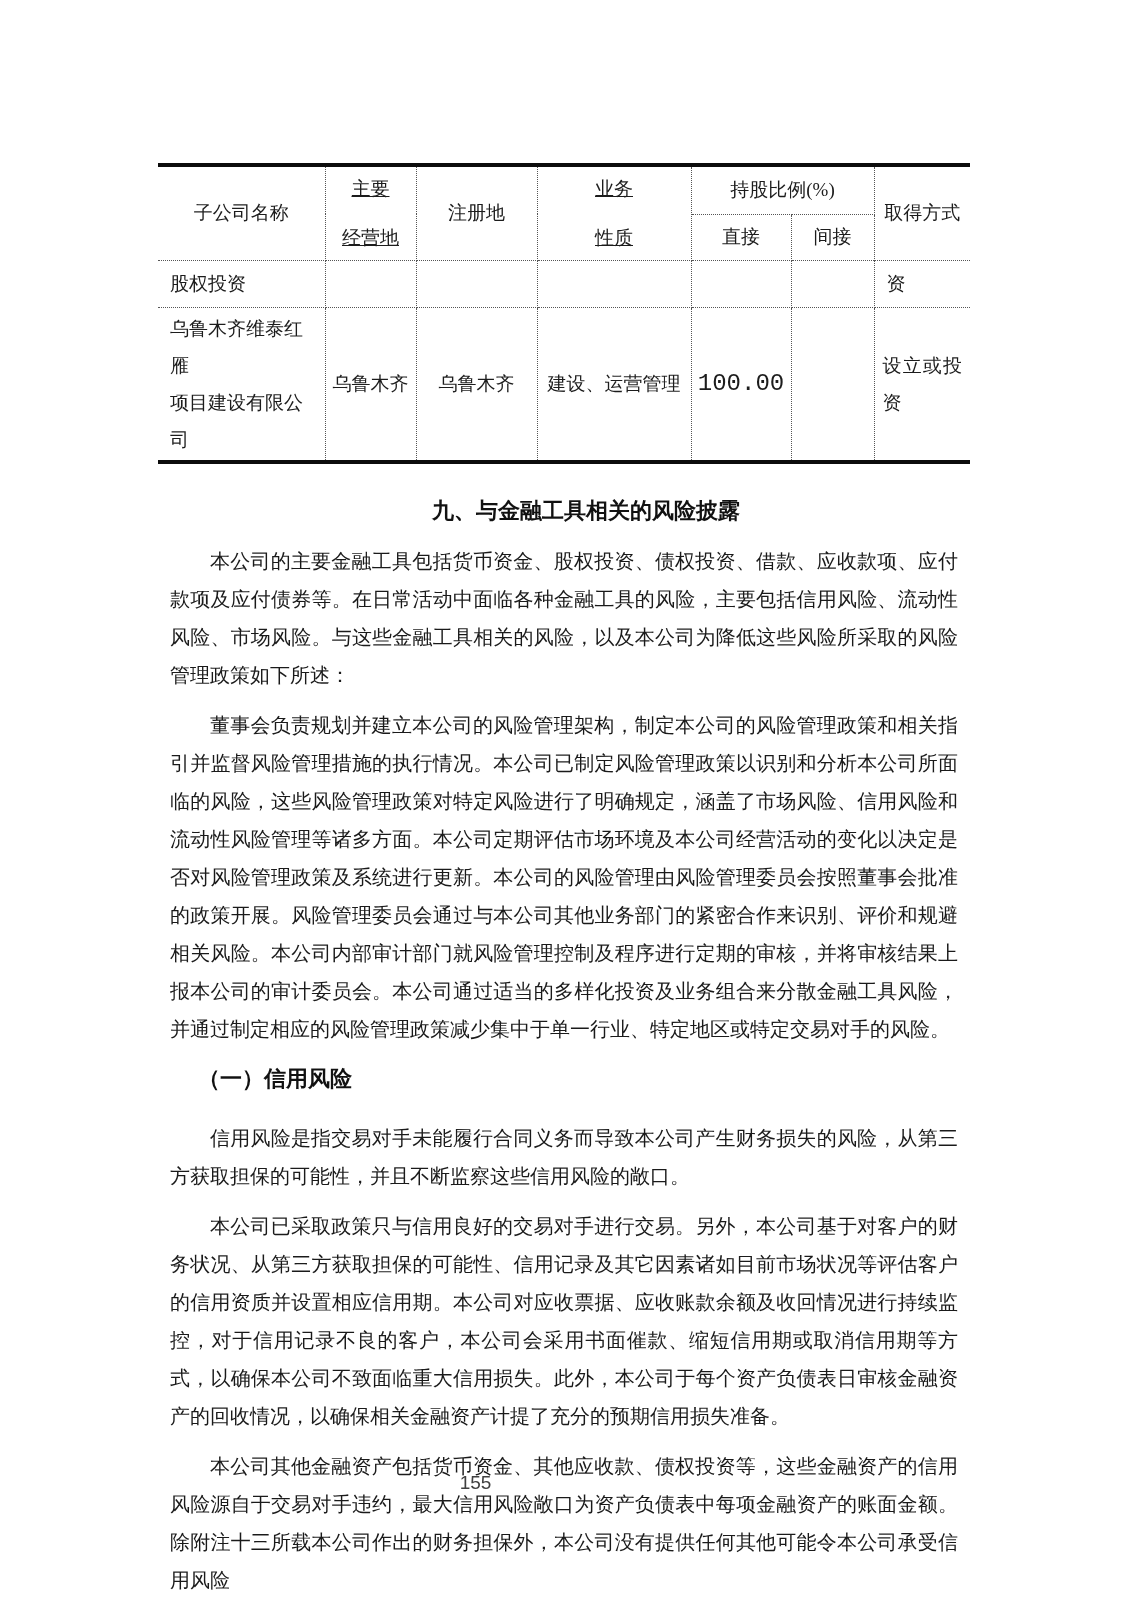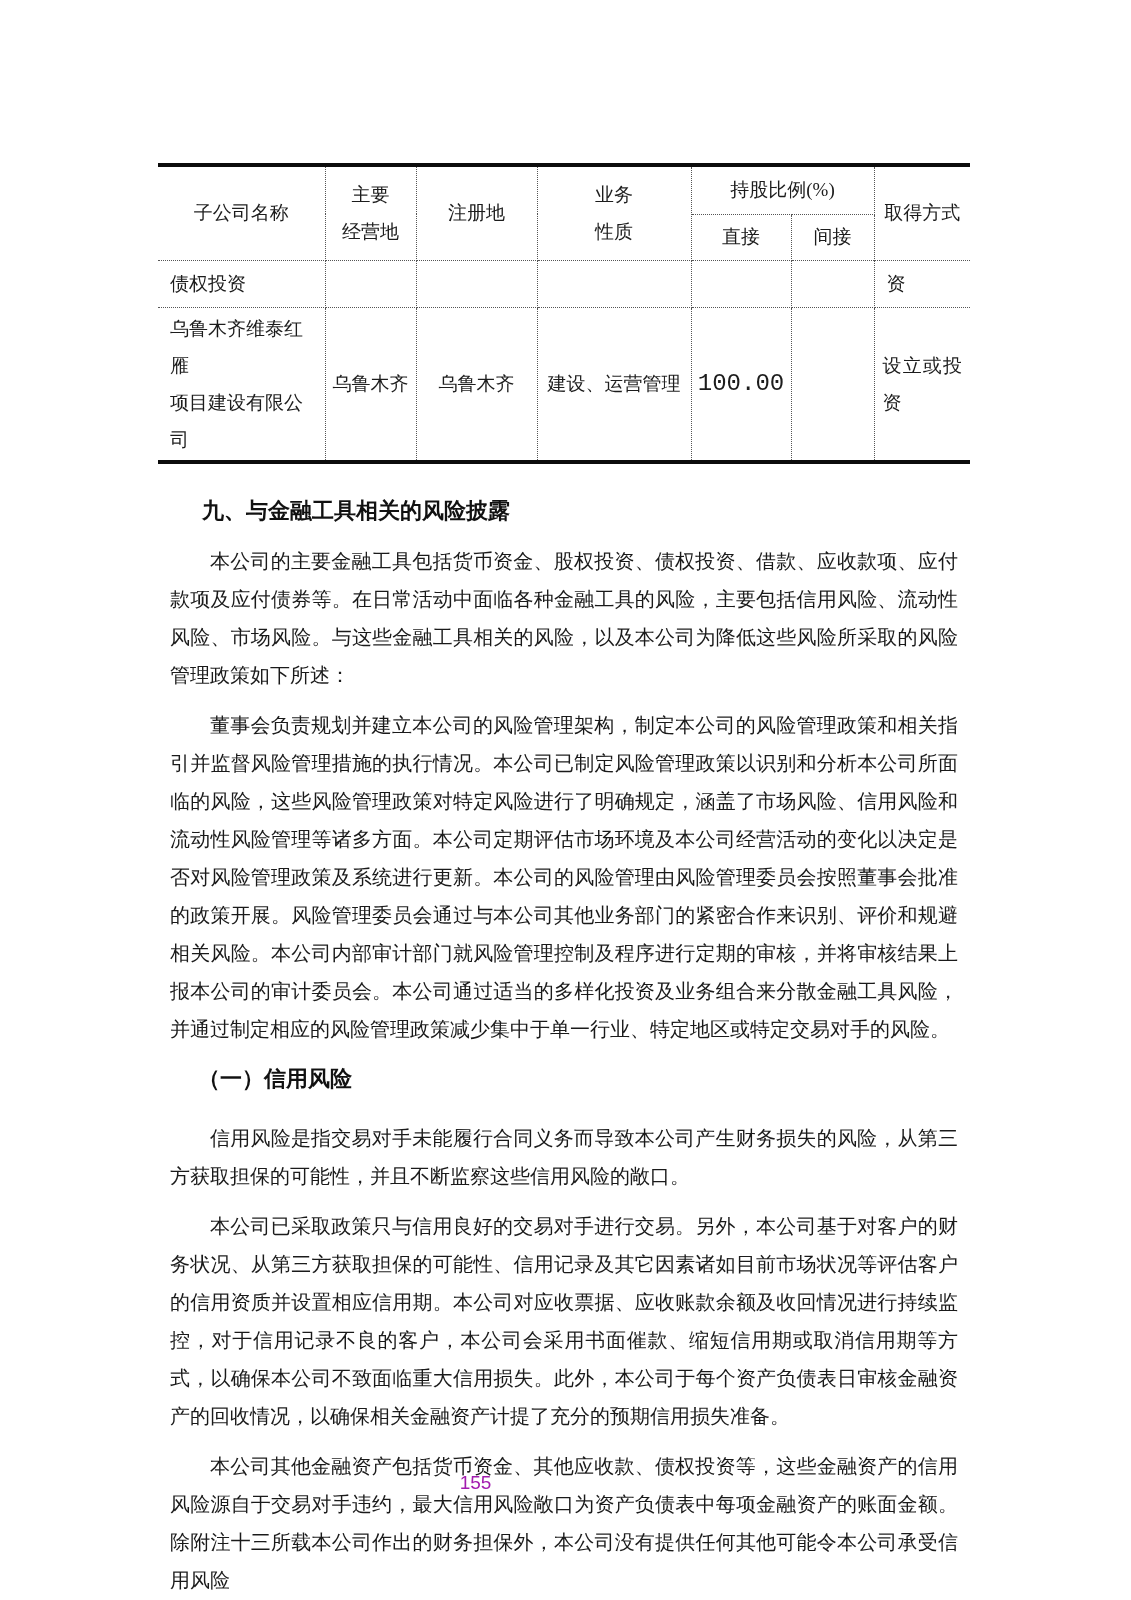--- a/index.html
+++ b/index.html
@@ -39,36 +39,38 @@
     line-height: 1.25;
   }
   .subs-table tr > *:first-child { border-left: none; }
   .subs-table tr > *:last-child  { border-right: none; }
   .subs-table thead tr.hr1 { height: 49px; }
   .subs-table thead tr.hr2 { height: 46px; }
   .subs-table tbody tr.dr1 { height: 47px; }
   .subs-table tbody tr.dr2 { height: 81px; }
   .subs-table .cell-left { text-align: left; padding-left: 12px; padding-right: 4px; }
   .subs-table .hsplit {
-    display: flex; flex-direction: column; justify-content: center;
+    display: flex; flex-direction: column; justify-content: space-between;
     height: 86px;
+    text-decoration: underline;
   }
   .subs-table .two-line { line-height: 37px; }
   .jline { display: block; text-align: justify; text-align-last: justify; }
   .lline { display: block; text-align: left; }
   .num-cell { font-family: Liberation Mono, monospace; font-size: 24px; }
   
   .h-main {
     font-family: "Liberation Sans", "DejaVu Sans", sans-serif;
     font-size: 22px;
     font-weight: 700;
     color: #111;
     line-height: 38px;
     margin: 28px 0 6px 0;
     text-indent: 44px;
+    text-align: center;
   }
   .h-sub {
     font-family: "Liberation Sans", "DejaVu Sans", sans-serif;
     font-size: 22px;
     font-weight: 700;
     color: #111;
     line-height: 38px;
     margin: 6px 0 21px 0;
     text-indent: 40px;
   }
@@ -82,21 +84,21 @@
   .para.mt4 { margin-top: 4px; }
   .para.mt6 { margin-top: 6px; }
   .pageno {
     position: absolute;
     top: 1472px;
     left: 0;
     width: 943px;
     text-align: center;
     font-family: "Liberation Sans", "DejaVu Sans", sans-serif;
     font-size: 19px;
-    color: #a21caf;
+    color: #404040;
     padding-left: 8px;
   }
 </style>
 </head>
 <body>
 
 <div class="page">
   <div class="content">
 
     <table class="subs-table">
@@ -128,21 +130,21 @@
           <th colspan="2">持股比例(%)</th>
           <th rowspan="2">取得方式</th>
         </tr>
         <tr class="hr2">
           <th>直接</th>
           <th>间接</th>
         </tr>
       </thead>
       <tbody>
         <tr class="dr1">
-          <td class="cell-left">债权投资</td>
+          <td class="cell-left">股权投资</td>
           <td></td>
           <td></td>
           <td></td>
           <td></td>
           <td></td>
           <td class="cell-left">资</td>
         </tr>
         <tr class="dr2">
           <td class="cell-left two-line">
             <span class="lline">乌鲁木齐维泰红雁</span>

